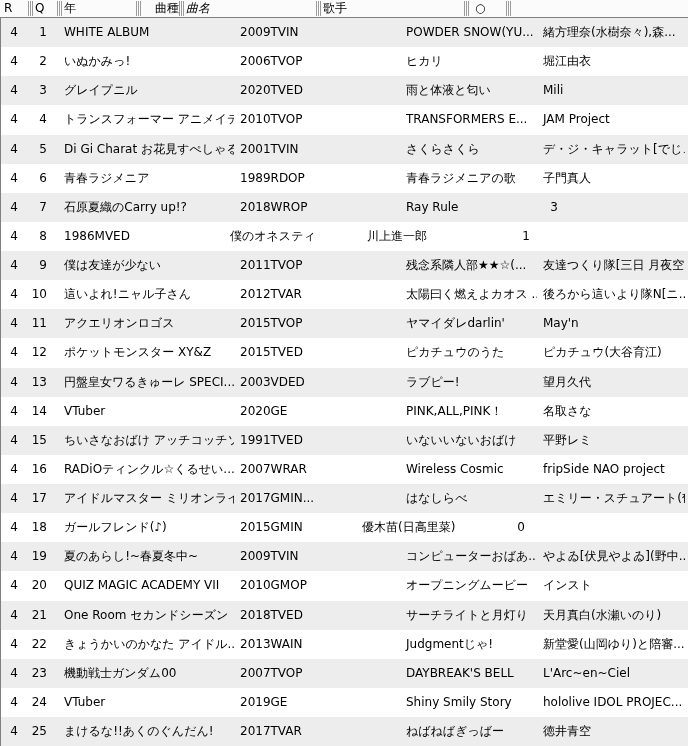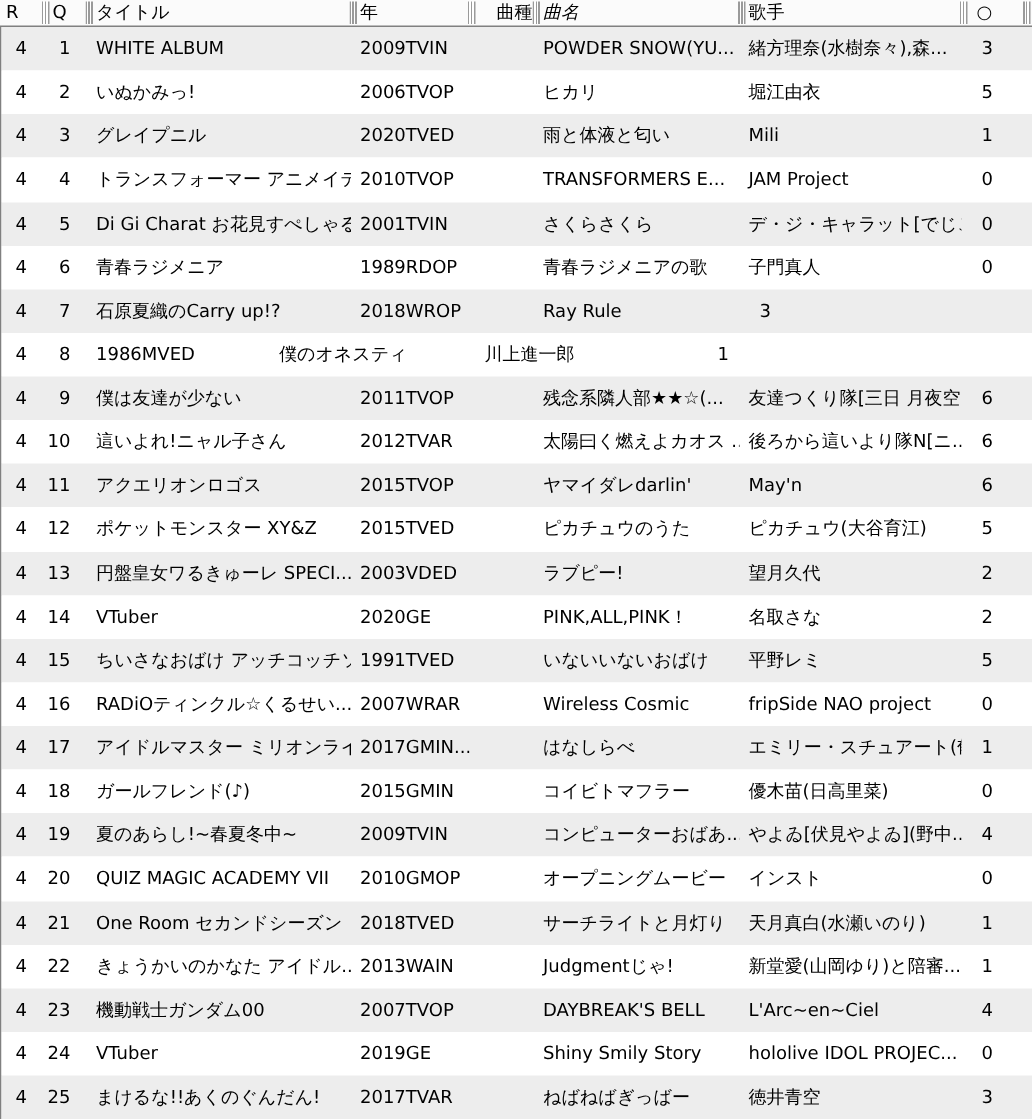--- a/index.html
+++ b/index.html
@@ -72,41 +72,37 @@
   .cell {
     box-sizing: border-box;
     white-space: nowrap; overflow: hidden;
     line-height: 15px;
   }
   .cell.col-r      { text-align: right; padding-right: 11px; }
   .cell.col-q      { text-align: right; padding-right: 11px; }
   .cell.col-title  { padding-left: 6px; }
   .cell.col-year   { padding-left: 6px; }
   .cell.col-type   { padding-left: 6px; }
-  .cell.col-song   { padding-left: 6px; }
+  .cell.col-song   { padding-left: 6px; margin-left: 44px; }
   .cell.col-singer { padding-left: 6px; }
   .cell.col-circle { text-align: right; padding-right: 21px; }
 </style>
 </head>
 <body>
 
 <div class="listview">
 
   <div class="lv-header">
     <div class="hcell col-r">
       <span>R</span>
     </div>
     <div class="hcell col-q">
       <span class="divider"></span>
       <span>Q</span>
     </div>
-    <div class="hcell col-title">
-      <span class="divider"></span>
-      <span>タイトル</span>
-    </div>
     <div class="hcell col-year">
       <span class="divider"></span>
       <span>年</span>
     </div>
     <div class="hcell col-type">
       <span class="divider"></span>
       <span>曲種</span>
     </div>
     <div class="hcell col-song">
       <span class="divider"></span>
@@ -293,21 +289,20 @@
       <div class="cell col-song">はなしらべ</div>
       <div class="cell col-singer">エミリー・スチュアート(郁...</div>
       <div class="cell col-circle">1</div>
     </div>
       <div class="lv-row">
       <div class="cell col-r">4</div>
       <div class="cell col-q">18</div>
       <div class="cell col-title">ガールフレンド(♪)</div>
       <div class="cell col-year">2015GMIN</div>
       <div class="cell col-type"></div>
-      <div class="cell col-song">コイビトマフラー</div>
       <div class="cell col-singer">優木苗(日高里菜)</div>
       <div class="cell col-circle">0</div>
     </div>
       <div class="lv-row">
       <div class="cell col-r">4</div>
       <div class="cell col-q">19</div>
       <div class="cell col-title">夏のあらし!~春夏冬中~</div>
       <div class="cell col-year">2009TVIN</div>
       <div class="cell col-type"></div>
       <div class="cell col-song">コンピューターおばあ...</div>

